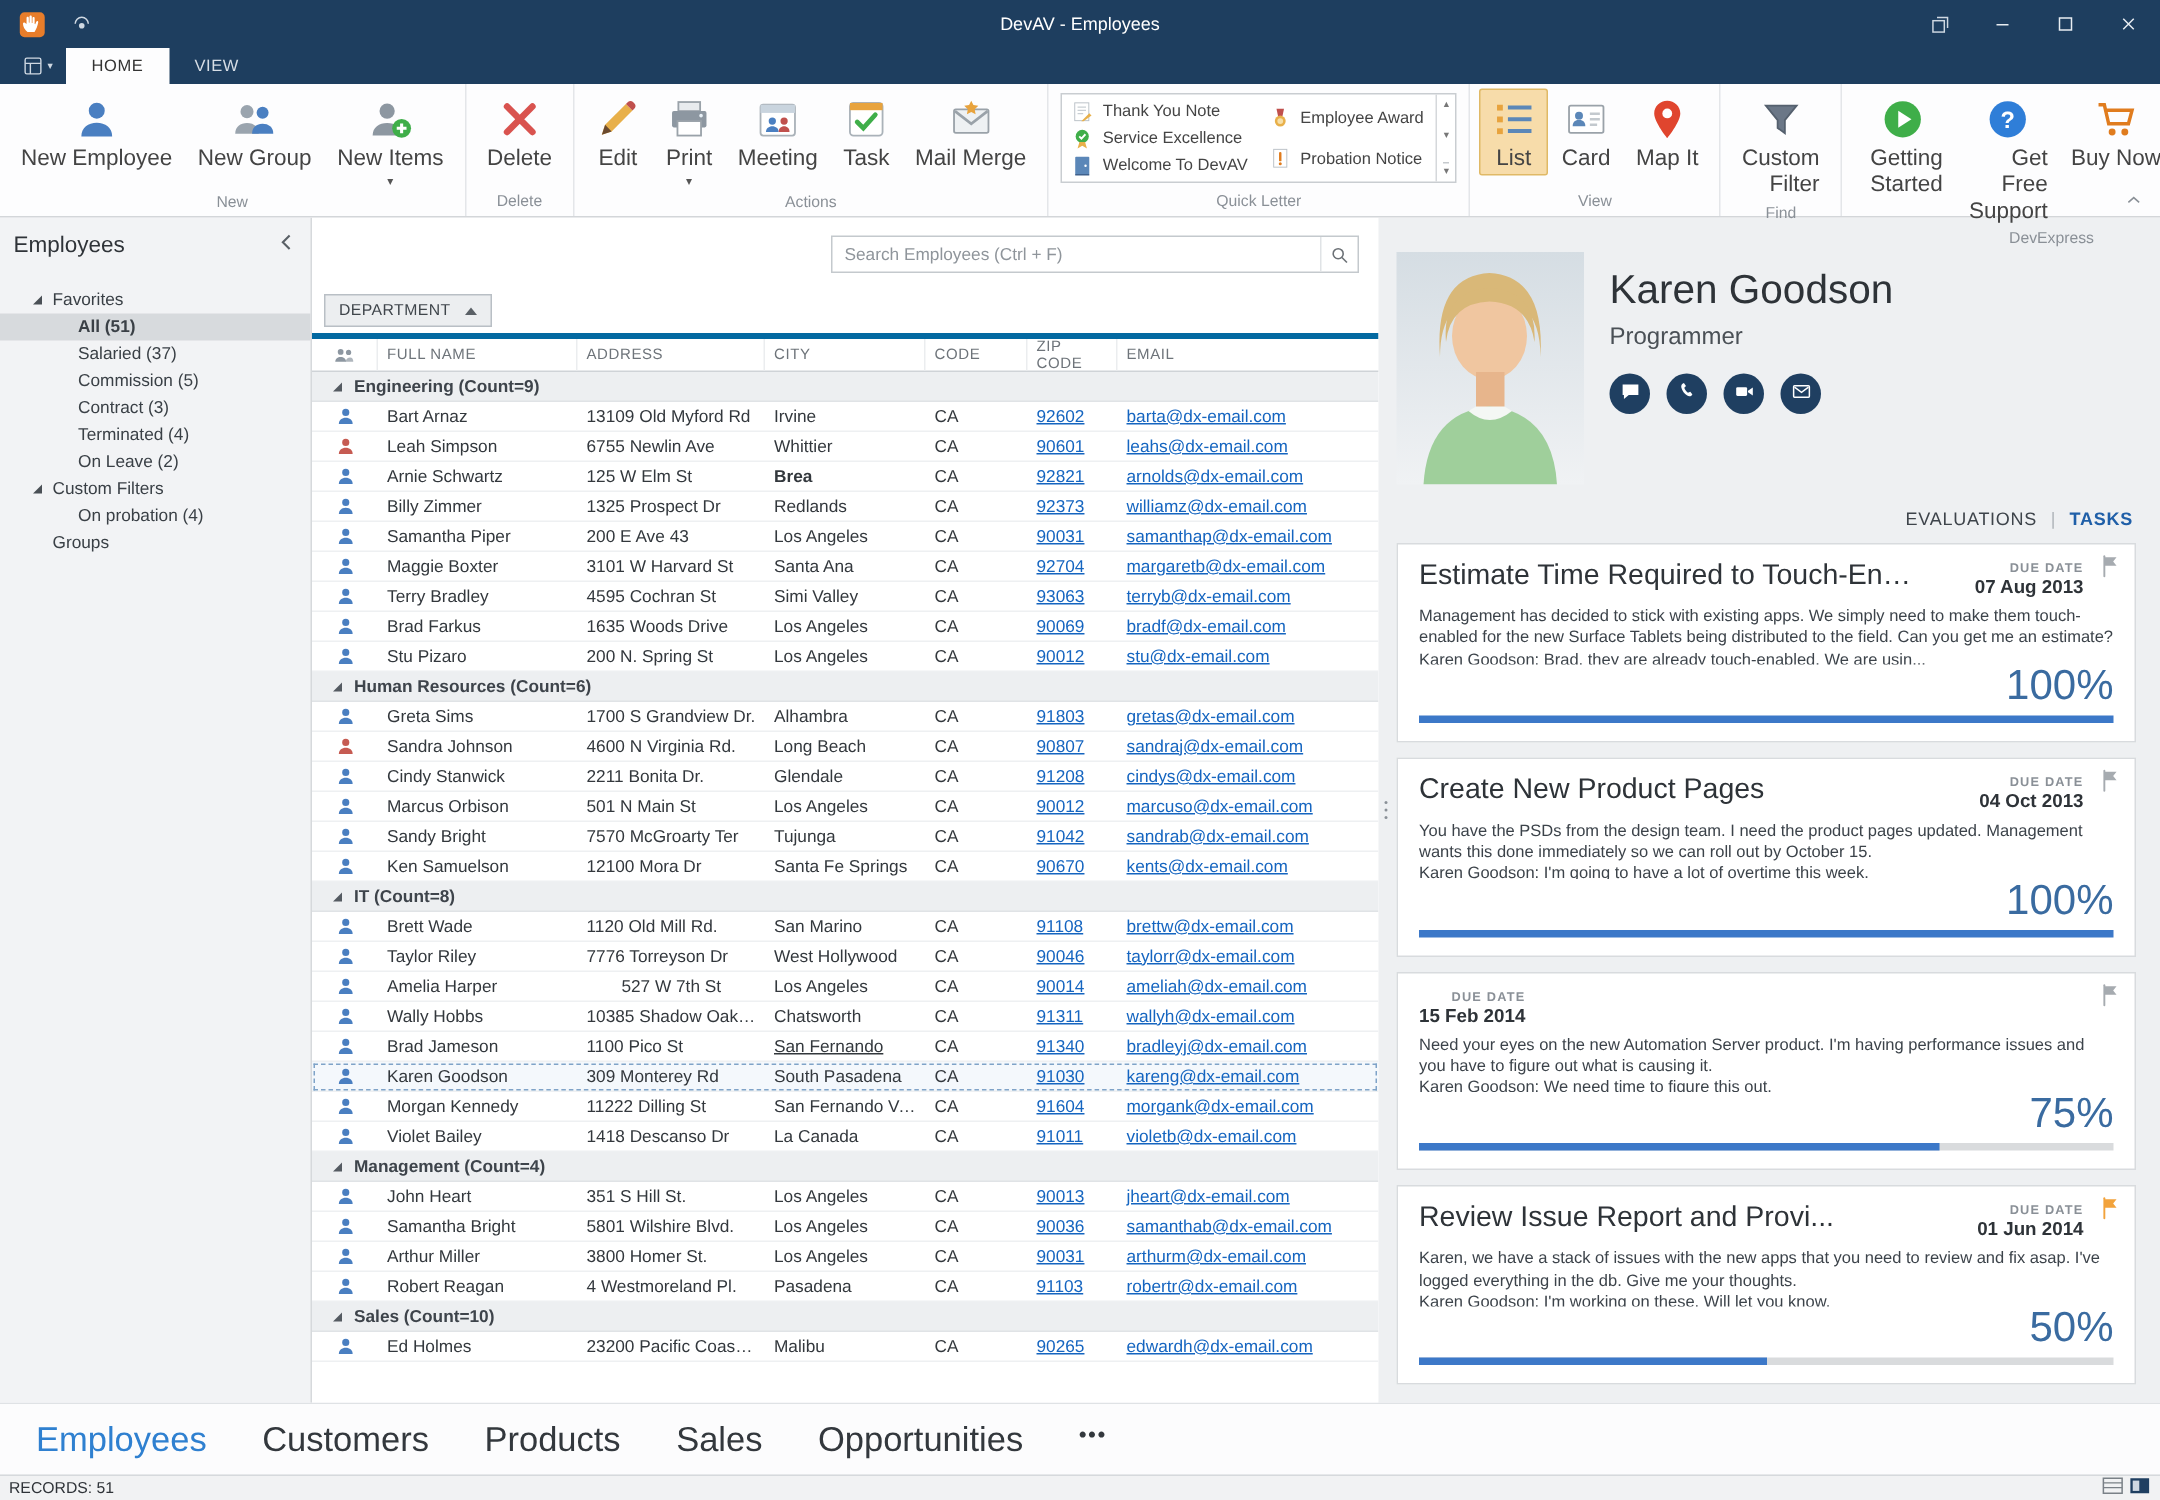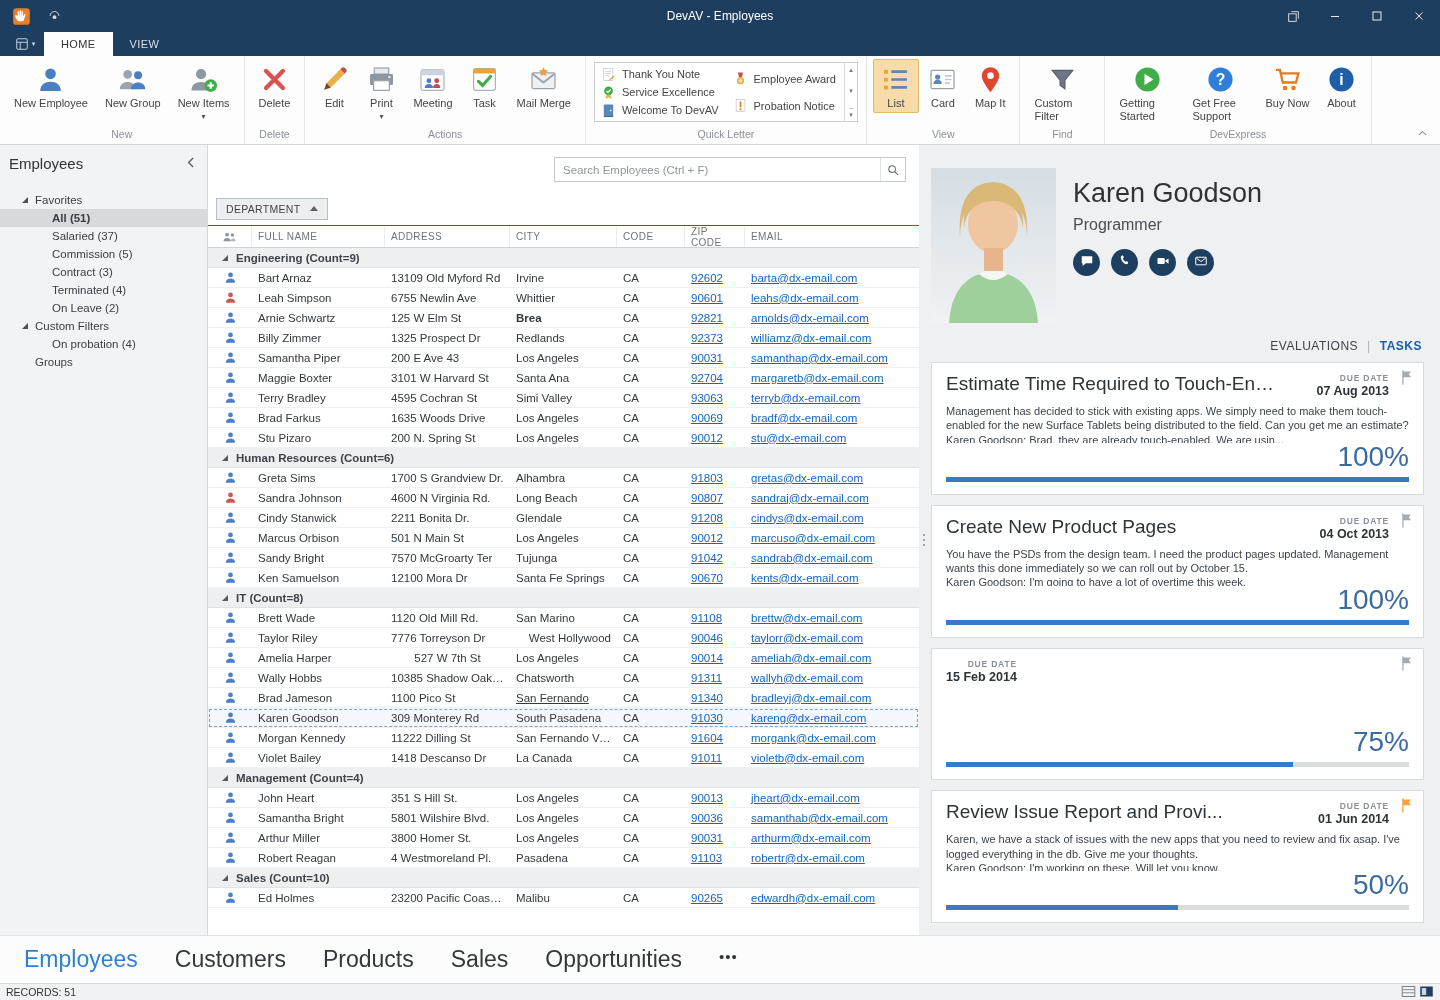--- a/index.html
+++ b/index.html
@@ -21,21 +21,21 @@
   .rtab.active{background:#fdfdfe;color:#333;}
 
   
   .ribbon{height:89px;background:#fdfdfe;border-bottom:1px solid #d3d6d9;display:flex;align-items:stretch;position:relative;}
   .rgroup{display:flex;flex-direction:column;border-right:1px solid #e4e6e9;padding:1px 3px 0;}
   .rgroup-items{flex:1;display:flex;align-items:flex-start;padding:2px 3px 0;gap:1px;}
   .rgroup-cap{height:17px;text-align:center;font-size:10.5px;color:#8a9097;line-height:15px;}
   .rbtn{display:flex;flex-direction:column;align-items:center;gap:3px;padding:5px 7px 2px;border-radius:2px;min-width:46px;border:1px solid transparent;}
   .rbtn .icon{width:29px;height:29px;}
   .rbtn .icon svg{width:100%;height:100%;}
-  .rbtn .lbl{font-size:11px;color:#444;white-space:nowrap;line-height:1.15;text-align:left;}
+  .rbtn .lbl{font-size:15px;color:#444;white-space:nowrap;line-height:1.15;text-align:right;}
   .rbtn .lbl.wrap{white-space:normal;max-width:56px;}
   .rbtn.active{background:#f7dcaa;border-color:#e0b966;}
   .caret{font-size:8px;color:#555;line-height:1;}
   .gallery{border:1px solid #c9cdd1;background:#fff;display:flex;margin:3px 2px 0;height:60px;}
   .gal-col{display:flex;flex-direction:column;justify-content:space-around;padding:2px 8px 2px 6px;}
   .gal-item{display:flex;align-items:center;gap:6px;font-size:11px;color:#444;white-space:nowrap;}
   .gal-item .icon{width:15px;height:15px;}
   .gal-item .icon svg{width:100%;height:100%;}
   .gal-strip{width:13px;border-left:1px solid #d5d8db;display:flex;flex-direction:column;align-items:center;justify-content:space-between;padding:3px 0;color:#777;font-size:7px;line-height:1;}
   .ribbon-collapse{position:absolute;right:12px;bottom:3px;}
@@ -52,21 +52,21 @@
   .tri.hidden{visibility:hidden;}
   .tnode.selected{background:#d7dadd;font-weight:bold;}
 
   
   .gridarea{flex:1;display:flex;flex-direction:column;background:#fff;min-width:0;}
   .searchrow{padding:12px 13px 10px;display:flex;justify-content:flex-end;}
   .searchbox{width:352px;height:25px;border:1px solid #c4c9cd;display:flex;align-items:center;background:#fff;}
   .searchbox input{flex:1;border:0;outline:0;font-size:11.5px;padding:0 8px;color:#333;font-family:inherit;min-width:0;background:transparent;}
   .searchbox input::placeholder{color:#8f959b;}
   .search-btn{width:25px;height:100%;border-left:1px solid #e0e3e6;display:flex;align-items:center;justify-content:center;}
-  .grouppanel{height:34px;border-bottom:1px solid #0369a1;display:flex;align-items:center;padding-left:8px;}
+  .grouppanel{height:34px;border-bottom:4px solid #0369a1;display:flex;align-items:center;padding-left:8px;}
   .gp-btn{height:22px;background:#eceef0;border:1px solid #b9bfc5;display:flex;align-items:center;gap:10px;padding:0 9px;font-size:10.5px;color:#3f454b;letter-spacing:.3px;}
   .sort-asc{width:0;height:0;border-left:4px solid transparent;border-right:4px solid transparent;border-bottom:5px solid #5a6066;}
   .gheader{height:22px;display:flex;border-bottom:1px solid #cfd3d7;align-items:stretch;}
   .gh-cell{font-size:10px;color:#6e747a;letter-spacing:.4px;padding:0 6px;border-right:1px solid #ebedef;display:flex;align-items:center;flex:none;}
   .gh-cell.icon{justify-content:center;}
   .gh-cell.last{flex:1;border-right:0;}
   .gridrows{flex:1;overflow:hidden;}
   .grow{height:20px;display:flex;align-items:center;background:#edeff1;border-bottom:1px solid #e0e3e6;font-size:11.5px;font-weight:bold;color:#3e444b;padding-left:14px;gap:8px;}
   .grow .tri{border-bottom-color:#555b62;margin-right:0;}
   .row{height:20px;display:flex;align-items:center;border-bottom:1px solid #eef0f2;font-size:11.5px;color:#33383d;}
@@ -767,21 +767,21 @@
           <div class="cell icon-cell" style="width: 44px;">
             <span class="pico">
               <svg viewBox="0 0 24 24">
                 <circle cx="12" cy="7.3" r="4.4" fill="#4a7fc1"></circle>
                 <path d="M3.5 21.5c0-5 3.8-7.6 8.5-7.6s8.5 2.6 8.5 7.6z" fill="#4a7fc1"></path>
               </svg>
             </span>
           </div>
           <div class="cell" style="width: 133px;">Taylor Riley</div>
           <div class="cell" style="width: 125px;">7776 Torreyson Dr</div>
-          <div class="cell" style="width: 107px; text-align: right;">West Hollywood</div>
+          <div class="cell" style="width: 107px;">West Hollywood</div>
           <div class="cell" style="width: 68px;">CA</div>
           <div class="cell lnk" style="width: 60px;">90046</div>
           <div class="cell last lnk">taylorr@dx-email.com</div>
         </div>
         <div class="row">
           <div class="cell icon-cell" style="width: 44px;">
             <span class="pico">
               <svg viewBox="0 0 24 24">
                 <circle cx="12" cy="7.3" r="4.4" fill="#4a7fc1"></circle>
                 <path d="M3.5 21.5c0-5 3.8-7.6 8.5-7.6s8.5 2.6 8.5 7.6z" fill="#4a7fc1"></path>
@@ -1064,20 +1064,24 @@
         <div class="card">
           <span class="cflag"><svg viewBox="0 0 24 24">
               <path d="M5.5 2.5v19" stroke="#a6abb0" stroke-width="1.8" stroke-linecap="round"></path>
               <path d="M5.5 3.5h11.5l-3.2 4 3.2 4H5.5z" fill="#a6abb0"></path>
             </svg></span>
           <div class="card-top">
             <div class="cdue">
               <div class="cdue-lbl">DUE DATE</div>
               <div class="cdue-date">15 Feb 2014</div>
             </div>
+          </div>
+          <div class="cbody">
+            <div>Need your eyes on the new Automation Server product. I'm having performance issues and you have to figure out what is causing it.</div>
+            <div>Karen Goodson: We need time to figure this out.</div>
           </div>
           <div class="cpct">75%</div>
           <div class="cbar">
             <div class="cbar-fill" style="width: 75%;"></div>
           </div>
         </div>
         <div class="card">
           <span class="cflag"><svg viewBox="0 0 24 24">
               <path d="M5.5 2.5v19" stroke="#f2a33c" stroke-width="1.8" stroke-linecap="round"></path>
               <path d="M5.5 3.5h11.5l-3.2 4 3.2 4H5.5z" fill="#f2a33c"></path>

